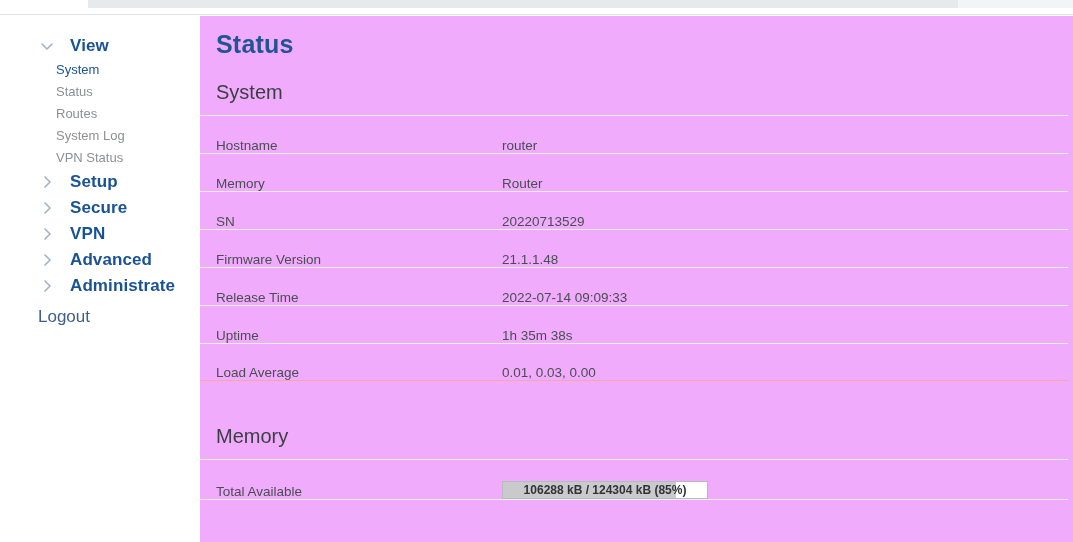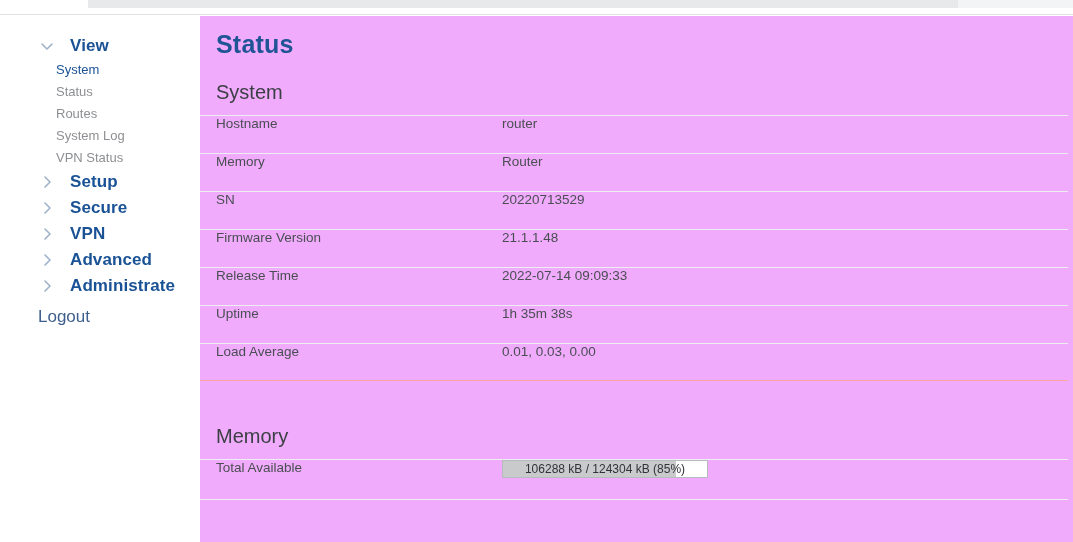--- a/index.html
+++ b/index.html
@@ -134,21 +134,21 @@
   }
   .section-title.memory { padding-top: 44px; }
 
   .kv-table {
     margin-top: 11px;
     width: 868px;
   }
   .kv-row {
     position: relative;
     display: flex;
-    align-items: flex-start;
+    align-items: flex-end;
     height: 38px;
     border-top: 1px solid #eceef0;
   }
   .kv-key {
     width: 302px;
     padding-left: 16px;
     font-size: 13.5px;
     color: #4a4e53;
   }
   .kv-val {
@@ -173,20 +173,21 @@
   }
 
   
   .bar {
     position: relative;
     width: 206px;
     height: 18px;
     border: 1px solid #b8bbbe;
     background: #ffffff;
     overflow: hidden;
+    font-weight: bold;
   }
   .bar-fill {
     position: absolute;
     left: 0; top: 0; bottom: 0;
     background: #c9cacb;
   }
   .bar-text {
     position: absolute;
     left: 0; right: 0; top: 0; bottom: 0;
     display: flex;

